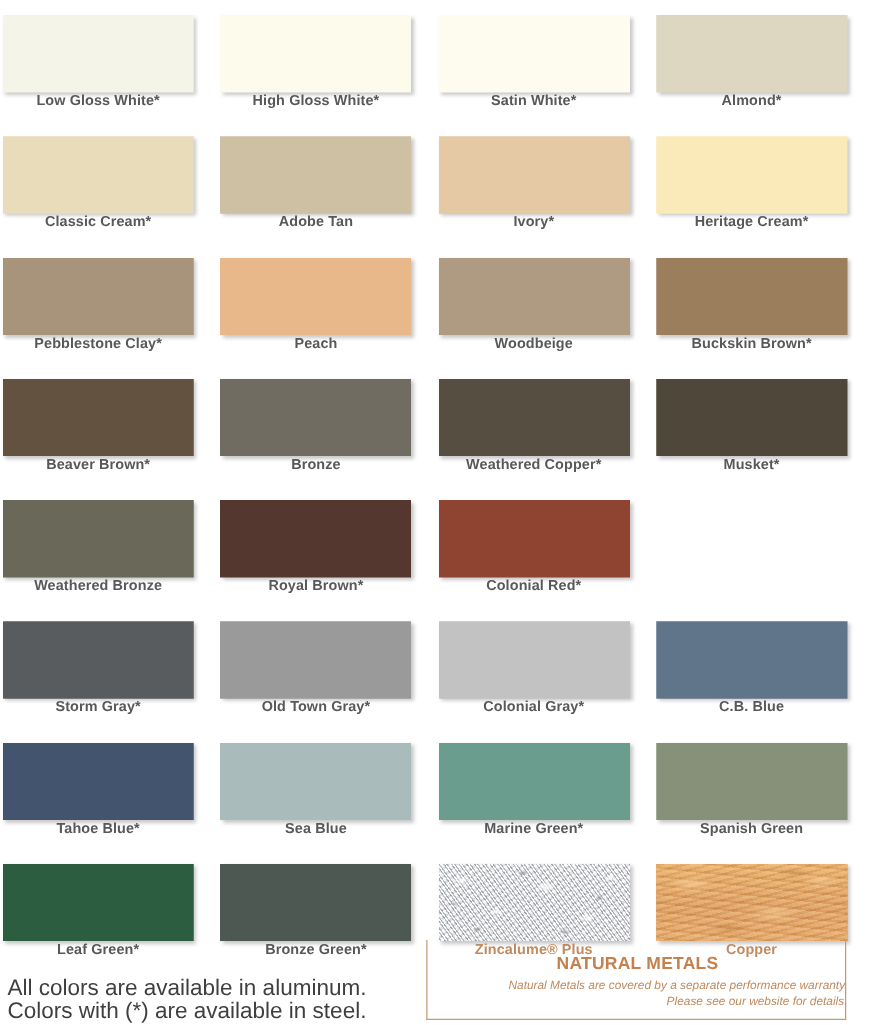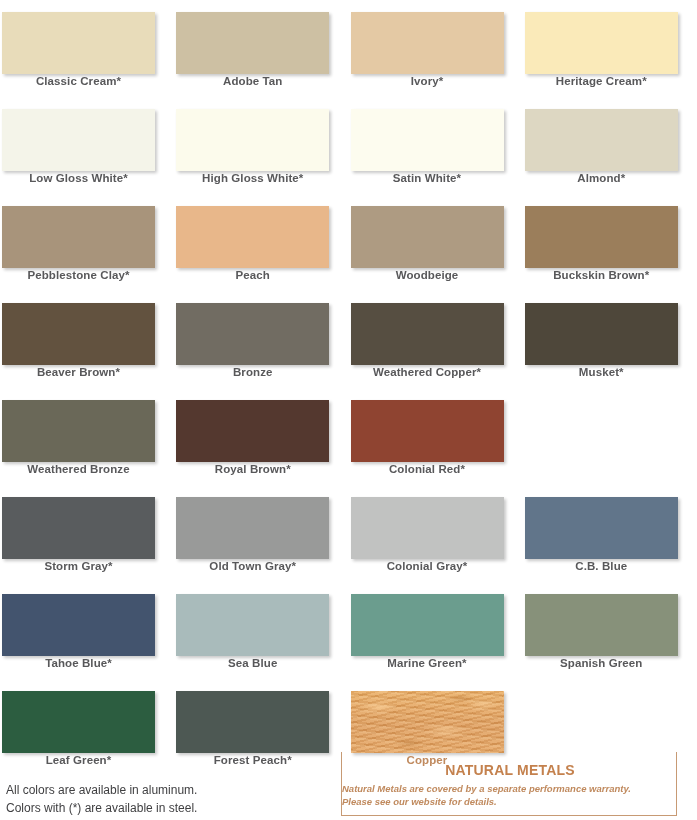--- a/index.html
+++ b/index.html
@@ -98,21 +98,21 @@
       repeating-linear-gradient(6deg, rgba(255,221,173,0.26) 0px, rgba(255,221,173,0.26) 2px, rgba(196,130,63,0.2) 2px, rgba(196,130,63,0.2) 4px, rgba(255,210,155,0.14) 4px, rgba(255,210,155,0.14) 7px),
       repeating-linear-gradient(-14deg, rgba(168,107,46,0.16) 0px, rgba(168,107,46,0.16) 2px, rgba(255,226,182,0.18) 2px, rgba(255,226,182,0.18) 5px),
       linear-gradient(180deg, #e5a962 0%, #d9975a 55%, #e0a061 100%);
   }
 
   
   #footer-note {
     position: absolute;
     left: 6px;
     top: 781px;
-    font-size: 12px;
+    font-size: 18px;
     line-height: 18px;
     color: #3f3f41;
   }
   #footer-note div { white-space: nowrap; }
 
   
   #natural-metals-block {
     position: absolute;
     left: 341px;
     top: 752px;
@@ -134,73 +134,72 @@
     font-weight: bold;
     color: #c4814d;
     letter-spacing: 0.2px;
   }
 
   #natural-metals-note {
     position: absolute;
     left: 0;
     top: 30px;
     width: 336px;
-    text-align: left;
+    text-align: right;
     font-size: 9.5px;
     font-style: italic;
     line-height: 13px;
     color: #c08a5e;
-    font-weight: bold;
   }
   #natural-metals-note div { white-space: nowrap; }
 </style>
 </head>
 <body>
 
 <div id="chart-root">
 
   <div class="swatch-grid" id="swatch-grid">
       <div class="swatch-row">
         <div class="swatch-cell">
+          <div class="swatch-chip" style="background-color: rgb(244, 244, 233);"></div>
+          <div class="swatch-label">Low Gloss White*</div>
+        </div>
+        <div class="swatch-cell">
+          <div class="swatch-chip" style="background-color: rgb(252, 251, 236);"></div>
+          <div class="swatch-label">High Gloss White*</div>
+        </div>
+        <div class="swatch-cell">
+          <div class="swatch-chip" style="background-color: rgb(253, 252, 239);"></div>
+          <div class="swatch-label">Satin White*</div>
+        </div>
+        <div class="swatch-cell">
+          <div class="swatch-chip" style="background-color: rgb(221, 215, 194);"></div>
+          <div class="swatch-label">Almond*</div>
+        </div>
+      </div>
+      <div class="swatch-row">
+        <div class="swatch-cell">
           <div class="swatch-chip" style="background-color: rgb(232, 220, 186);"></div>
           <div class="swatch-label">Classic Cream*</div>
         </div>
         <div class="swatch-cell">
           <div class="swatch-chip" style="background-color: rgb(205, 192, 163);"></div>
           <div class="swatch-label">Adobe Tan</div>
         </div>
         <div class="swatch-cell">
           <div class="swatch-chip" style="background-color: rgb(228, 201, 164);"></div>
           <div class="swatch-label">Ivory*</div>
         </div>
         <div class="swatch-cell">
           <div class="swatch-chip" style="background-color: rgb(250, 234, 185);"></div>
           <div class="swatch-label">Heritage Cream*</div>
         </div>
       </div>
       <div class="swatch-row">
         <div class="swatch-cell">
-          <div class="swatch-chip" style="background-color: rgb(244, 244, 233);"></div>
-          <div class="swatch-label">Low Gloss White*</div>
-        </div>
-        <div class="swatch-cell">
-          <div class="swatch-chip" style="background-color: rgb(252, 251, 236);"></div>
-          <div class="swatch-label">High Gloss White*</div>
-        </div>
-        <div class="swatch-cell">
-          <div class="swatch-chip" style="background-color: rgb(253, 252, 239);"></div>
-          <div class="swatch-label">Satin White*</div>
-        </div>
-        <div class="swatch-cell">
-          <div class="swatch-chip" style="background-color: rgb(221, 215, 194);"></div>
-          <div class="swatch-label">Almond*</div>
-        </div>
-      </div>
-      <div class="swatch-row">
-        <div class="swatch-cell">
           <div class="swatch-chip" style="background-color: rgb(168, 148, 123);"></div>
           <div class="swatch-label">Pebblestone Clay*</div>
         </div>
         <div class="swatch-cell">
           <div class="swatch-chip" style="background-color: rgb(232, 183, 138);"></div>
           <div class="swatch-label">Peach</div>
         </div>
         <div class="swatch-cell">
           <div class="swatch-chip" style="background-color: rgb(174, 155, 130);"></div>
           <div class="swatch-label">Woodbeige</div>
@@ -278,21 +277,25 @@
           <div class="swatch-label">Spanish Green</div>
         </div>
       </div>
       <div class="swatch-row">
         <div class="swatch-cell">
           <div class="swatch-chip" style="background-color: rgb(44, 93, 64);"></div>
           <div class="swatch-label">Leaf Green*</div>
         </div>
         <div class="swatch-cell">
           <div class="swatch-chip" style="background-color: rgb(77, 88, 83);"></div>
-          <div class="swatch-label">Forest Peach*</div>
+          <div class="swatch-label">Bronze Green*</div>
+        </div>
+        <div class="swatch-cell">
+          <div class="swatch-chip tex-zincalume"></div>
+          <div class="swatch-label metal">Zincalume® Plus</div>
         </div>
         <div class="swatch-cell">
           <div class="swatch-chip tex-copper"></div>
           <div class="swatch-label metal">Copper</div>
         </div>
       </div>
     </div>
 
   <div id="footer-note">
     <div>All colors are available in aluminum.</div>

